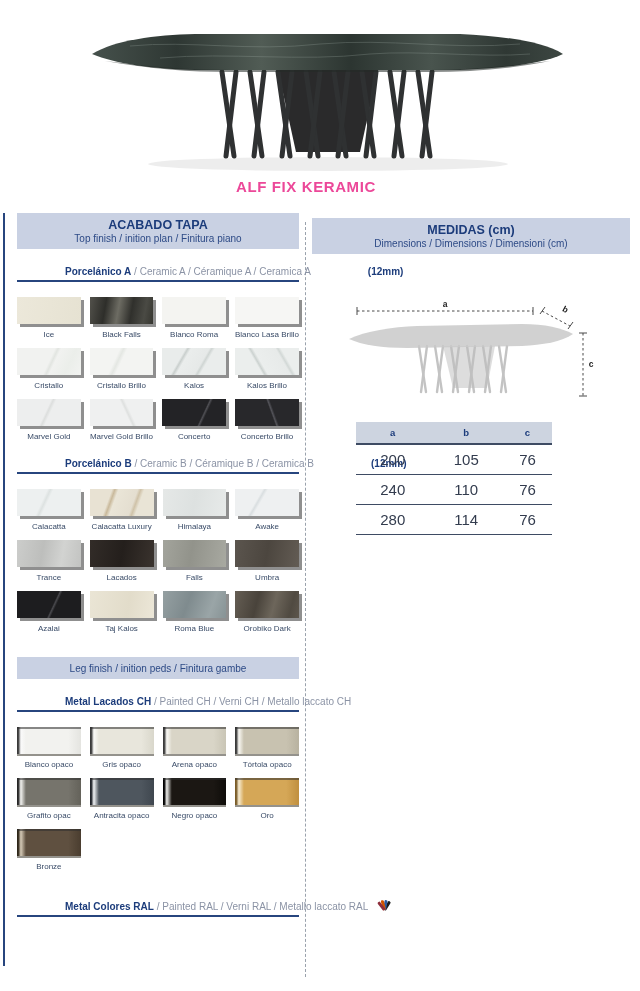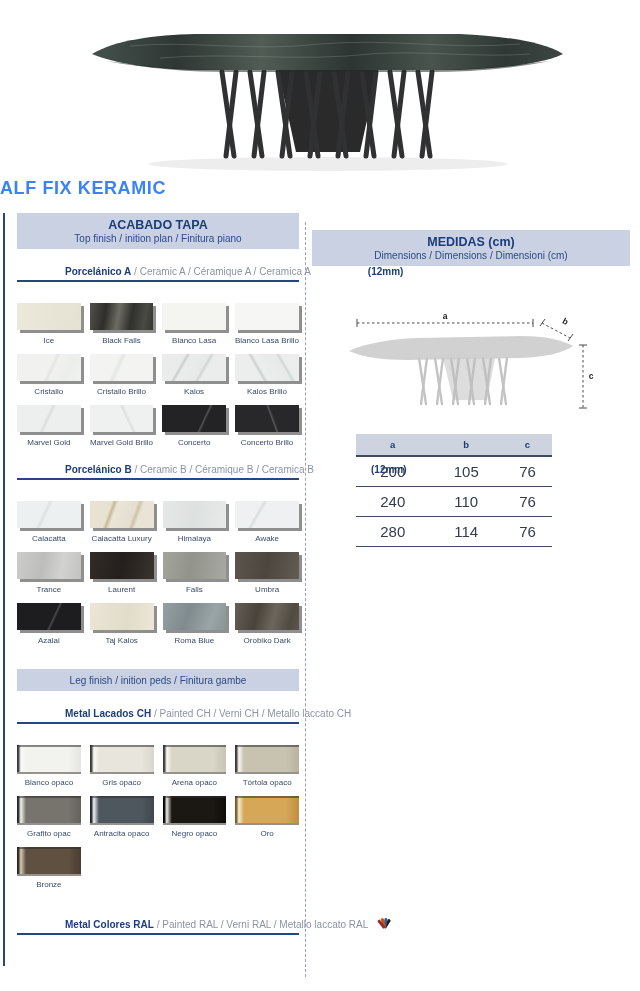--- a/index.html
+++ b/index.html
@@ -1,42 +1,42 @@
 <!DOCTYPE html>
 <html><head>
 <meta charset="utf-8">
 <style>
   * { margin:0; padding:0; box-sizing:border-box; }
   body { background:#ffffff; font-family:"Liberation Sans", sans-serif; }
   .page { position:relative; width:640px; height:991px; background:#ffffff; overflow:hidden; }
 
   
   .product-figure { position:absolute; left:70px; top:4px; width:515px; height:170px; }
-  .product-title { position:absolute; left:0; top:178px; width:612px; 
-                   font-size:18px; font-weight:bold; letter-spacing:.6px; color:#3b82f6; }
+  .product-title { position:absolute; left:0; top:178px; width:612px; text-align:center;
+                   font-size:15px; font-weight:bold; letter-spacing:.6px; color:#ec4899; }
 
   
   .left-col { position:absolute; left:3px; top:213px; width:296px; height:753px;
               border-left:2px solid #27457e; padding-left:12px; }
   .col-divider { position:absolute; left:305px; top:222px; height:755px; width:0;
                  border-left:1px dashed #9aa2ac; }
-  .right-col { position:absolute; left:312px; top:230px; width:318px; height:753px; }
+  .right-col { position:absolute; left:312px; top:218px; width:318px; height:753px; }
 
   .col-header { background:#c9d1e3; text-align:center; padding:5px 4px 4px 4px; }
   .col-header .hdr-title { font-size:12.5px; font-weight:bold; color:#1c3c7b; line-height:14px; }
   .col-header .hdr-sub { font-size:10px; color:#2d4a86; line-height:13px; }
 
   .group-title { margin-top:17px; padding-bottom:3px; border-bottom:2px solid #27457e;
                  font-size:10px; white-space:nowrap; }
   .gt-bold { font-weight:bold; color:#1c3c7b;padding-left:48px; }
   .gt-rest { color:#8b93a5;text-align:center; }
   .gt-mm { margin-left:9px; }
   .gt-icon { margin-left:8px; vertical-align:-2px; }
 
-  .swatch-grid { margin-top:21px; display:grid; grid-template-columns:repeat(4,1fr);
+  .swatch-grid { margin-top:15px; display:grid; grid-template-columns:repeat(4,1fr);
                  column-gap:9px; row-gap:9px; }
   .cell { text-align:center; }
   .chip { height:27px; width:100%; }
   .ceramic .chip { box-shadow:3px 3px 0 #8f8f8f; }
   .metal .chip { border-top:2px solid rgba(45,45,45,.55); box-shadow:0 2px 0 rgba(90,87,78,.65); }
   .chip-label { margin-top:6px; font-size:8px; color:#394b67; white-space:nowrap; }
 
   .pad-top-lg { margin-top:24px; }
 
   
@@ -109,21 +109,21 @@
       <div class="cell">
           <div class="chip" style="background:linear-gradient(100deg,#ece8da,#e6e2d2)"></div>
           <div class="chip-label">Ice</div>
         </div>
       <div class="cell">
           <div class="chip" style="background:linear-gradient(100deg,#52514b,#2e2e2a 25%,#6d6c63 45%,#30302c 65%,#4a4a44 85%,#35352f)"></div>
           <div class="chip-label">Black Falls</div>
         </div>
       <div class="cell">
           <div class="chip" style="background:#f4f4f1"></div>
-          <div class="chip-label">Blanco Lasa</div>
+          <div class="chip-label">Blanco Roma</div>
         </div>
       <div class="cell">
           <div class="chip" style="background:#f6f6f4"></div>
           <div class="chip-label">Blanco Lasa Brillo</div>
         </div>
       <div class="cell">
           <div class="chip" style="background:linear-gradient(115deg,#f1f2f0 50%,#e2e5e1 54%,#f1f2f0 58%,#ebeeea 78%,#f2f3f1)"></div>
           <div class="chip-label">Cristallo</div>
         </div>
       <div class="cell">
@@ -174,21 +174,21 @@
       <div class="cell">
           <div class="chip" style="background:linear-gradient(120deg,#eef0f1 35%,#d9dee0 38%,#eef0f1 42%)"></div>
           <div class="chip-label">Awake</div>
         </div>
       <div class="cell">
           <div class="chip" style="background:linear-gradient(100deg,#cccdcb,#bdbebc 40%,#d2d3d1 70%,#c2c3c1)"></div>
           <div class="chip-label">Trance</div>
         </div>
       <div class="cell">
           <div class="chip" style="background:linear-gradient(100deg,#322c28,#241f1c 50%,#3a332e)"></div>
-          <div class="chip-label">Laurent</div>
+          <div class="chip-label">Lacados</div>
         </div>
       <div class="cell">
           <div class="chip" style="background:linear-gradient(100deg,#a3a49c,#92938b 45%,#a8a9a1)"></div>
           <div class="chip-label">Falls</div>
         </div>
       <div class="cell">
           <div class="chip" style="background:linear-gradient(100deg,#5b554e,#4c463f 50%,#635c54)"></div>
           <div class="chip-label">Umbra</div>
         </div>
       <div class="cell">

